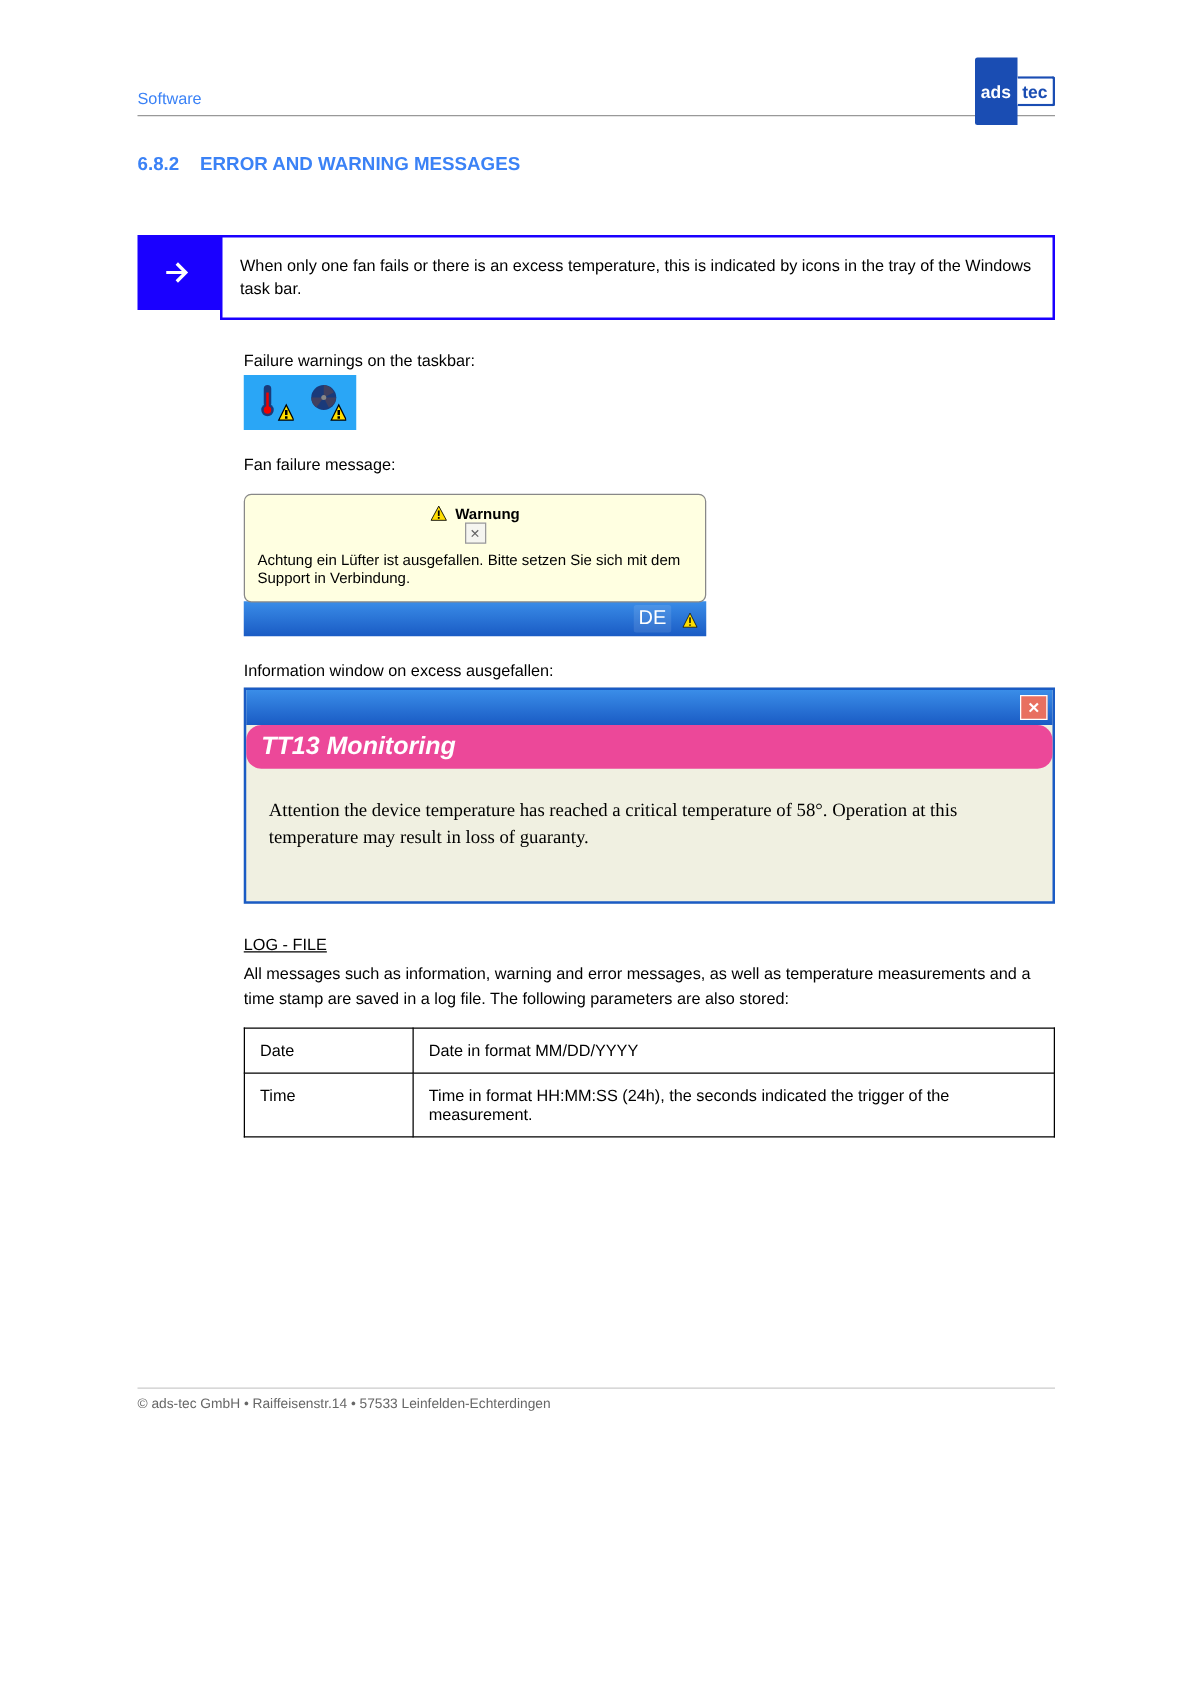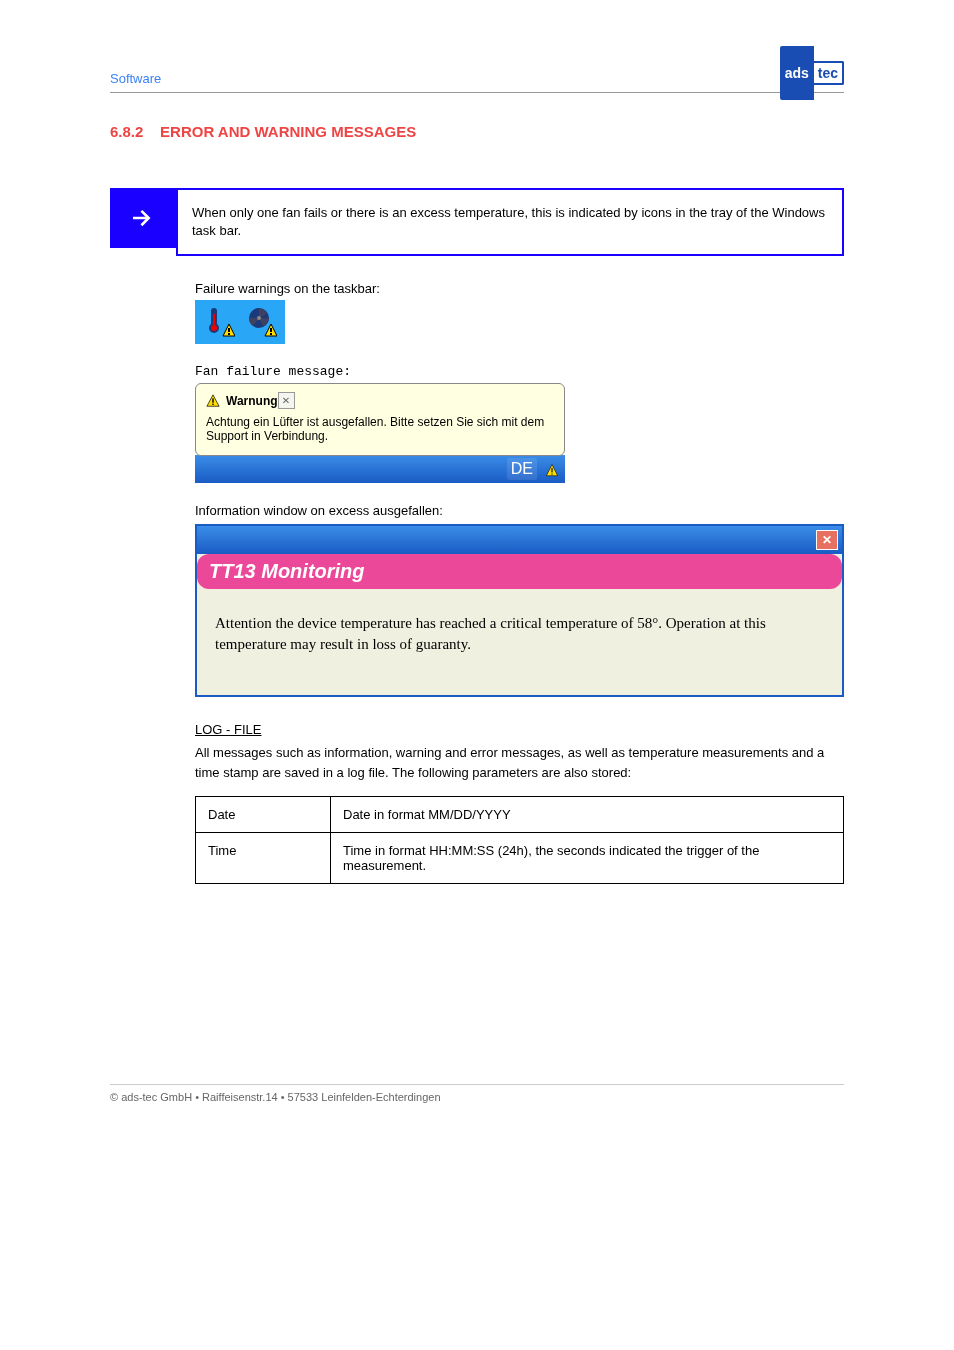--- a/index.html
+++ b/index.html
@@ -45,21 +45,21 @@
     background: #fff;
     color: #1a4db3;
     font-weight: bold;
     font-size: 14px;
     padding: 2px 4px;
     border: 2px solid #1a4db3;
     border-left: none;
     border-radius: 0 2px 2px 0;
   }
   .section-num {
-    color: #ef4444;
+    color: #3b82f6;
     font-weight: bold;
     font-size: 15px;
     margin-bottom: 8px;
   }
   .callout-row {
     display: flex;
     align-items: stretch;
     margin-bottom: 25px;
     margin-top: 48px;
   }
@@ -96,42 +96,42 @@
     display: inline-flex;
     background: #2aa6f6;
     padding: 6px 8px;
     gap: 10px;
   }
   .tray-icon-svg { width: 32px; height: 32px; }
   .balloon-caption {
     margin-left: 85px;
     font-size: 13px;
     margin-top: 20px;
-    margin-bottom: 4px;
-    font-family: Liberation Mono, monospace;
+    margin-bottom: 16px;
   }
   .balloon-wrap {
     margin-left: 85px;
     width: 370px;
     position: relative;
     margin-bottom: 20px;
   }
   .balloon {
     background: #ffffe1;
     border: 1px solid #888;
     border-radius: 6px;
     padding: 8px 10px 12px 10px;
     font-size: 12px;
     position: relative;
   }
   .balloon-title-row {
     display: flex;
     align-items: center;
-    justify-content: flex-start;
+    justify-content: flex-end;
     margin-bottom: 6px;
+    flex-direction: column;
   }
   .balloon-title-left {
     display: flex;
     align-items: center;
     gap: 6px;
     font-weight: bold;
   }
   .balloon-close {
     width: 15px;
     height: 15px;

